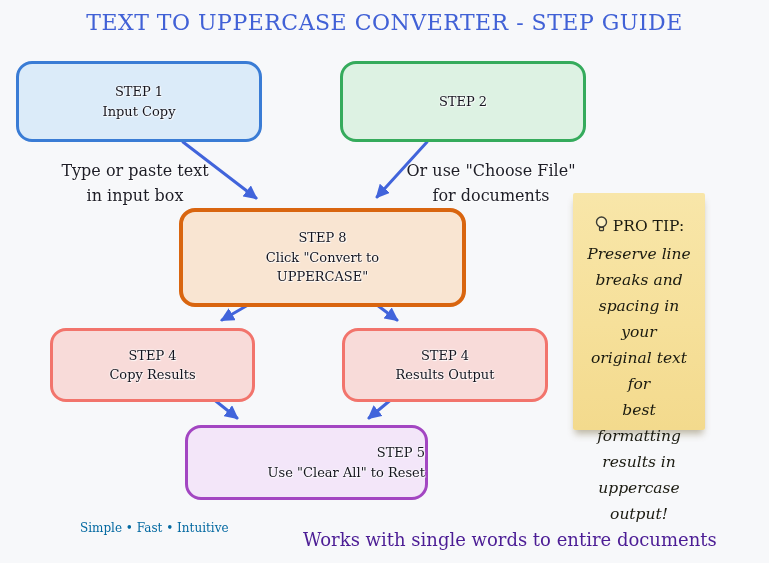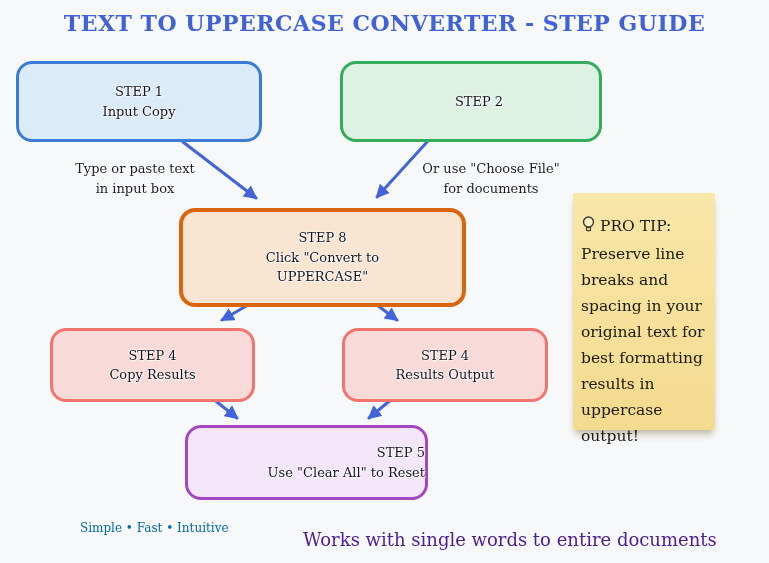--- a/index.html
+++ b/index.html
@@ -2,51 +2,51 @@
 <html><head>
 <meta charset="utf-8">
 <style>
   html,body{margin:0;padding:0;}
   body{font-family:"DejaVu Serif", serif;}
   #canvas{
     position:relative;width:769px;height:563px;background:#f7f8fa;overflow:hidden;
   }
   .title{
     position:absolute;top:10px;left:0;width:769px;text-align:center;
-    font-size:22px;font-weight:bold;letter-spacing:.5px;color:#4161d6;
+    font-size:22px;font-weight:normal;letter-spacing:.5px;color:#4161d6;
   }
   .box{
     position:absolute;border-radius:16px;display:flex;flex-direction:column;
     align-items:center;justify-content:center;text-align:center;
     color:#15151f;font-size:13px;line-height:1.5;
     text-shadow:0 0 2px #fff,0 0 2px #fff,1px 1px 1px rgba(255,255,255,.9);
   }
   .box .desc{white-space:pre-line;}
   .step1{left:16px;top:61px;width:240px;height:75px;background:#dbebf9;border:3px solid #3a7cd5;}
-  .step2{left:340px;top:61px;width:240px;height:75px;background:#ddf2e3;border:3px solid #35ab5c;padding-left:16px;}
+  .step2{left:340px;top:61px;width:240px;height:75px;background:#ddf2e3;border:3px solid #35ab5c;}
   .step3{left:179px;top:208px;width:279px;height:91px;background:#f9e5d2;border:4px solid #d9650f;}
   .step4a{left:50px;top:328px;width:199px;height:68px;background:#f8dbd9;border:3px solid #f2746c;}
   .step4b{left:342px;top:328px;width:200px;height:68px;background:#f8dbd9;border:3px solid #f2746c;}
   .step5{left:185px;top:425px;width:237px;height:69px;background:#f3e6f9;border:3px solid #a346c2;align-items:flex-end;}
   .annotation{
-    position:absolute;width:180px;text-align:center;font-size:13px;line-height:1.55;
+    position:absolute;width:180px;text-align:center;font-size:16px;line-height:1.55;
     color:#1d1d26;white-space:pre-line;
     text-shadow:0 0 2px #fff,1px 1px 1px rgba(255,255,255,.9);
   }
   .annotation.a1{left:45px;top:159px;}
   .annotation.a2{left:401px;top:159px;}
   .note{
-    position:absolute;left:573px;top:193px;width:142px;height:237px;box-sizing:border-box;
+    position:absolute;left:573px;top:193px;width:132px;height:237px;box-sizing:border-box;
     background:linear-gradient(180deg,#f8e6a9 0%,#f6e09a 55%,#f3da8d 100%);
     box-shadow:0 6px 7px -2px rgba(120,105,60,.45);
-    border-radius:2px;padding:20px 8px 0 8px;text-align:left;
+    border-radius:2px;padding:20px 8px 0 8px;text-align:center;
     color:#1a1a10;font-size:15.5px;line-height:1.68;
   }
   .note-heading{font-size:15.5px;}
-  .note-body{white-space:pre-line;}
+  .note-body{white-space:pre-line;font-style:italic;}
   .bulb{display:inline-block;vertical-align:-2px;margin-right:4px;}
   .footer-left{
     position:absolute;left:80px;top:521px;font-size:12px;color:#0369a1;
   }
   .footer-right{
     position:absolute;left:303px;top:529px;font-size:18px;color:#4c1d95;
   }
   svg.arrows{position:absolute;left:0;top:0;width:769px;height:563px;pointer-events:none;}
   svg.arrows line{stroke:#4164db;stroke-width:3;stroke-linecap:round;}
 </style>

